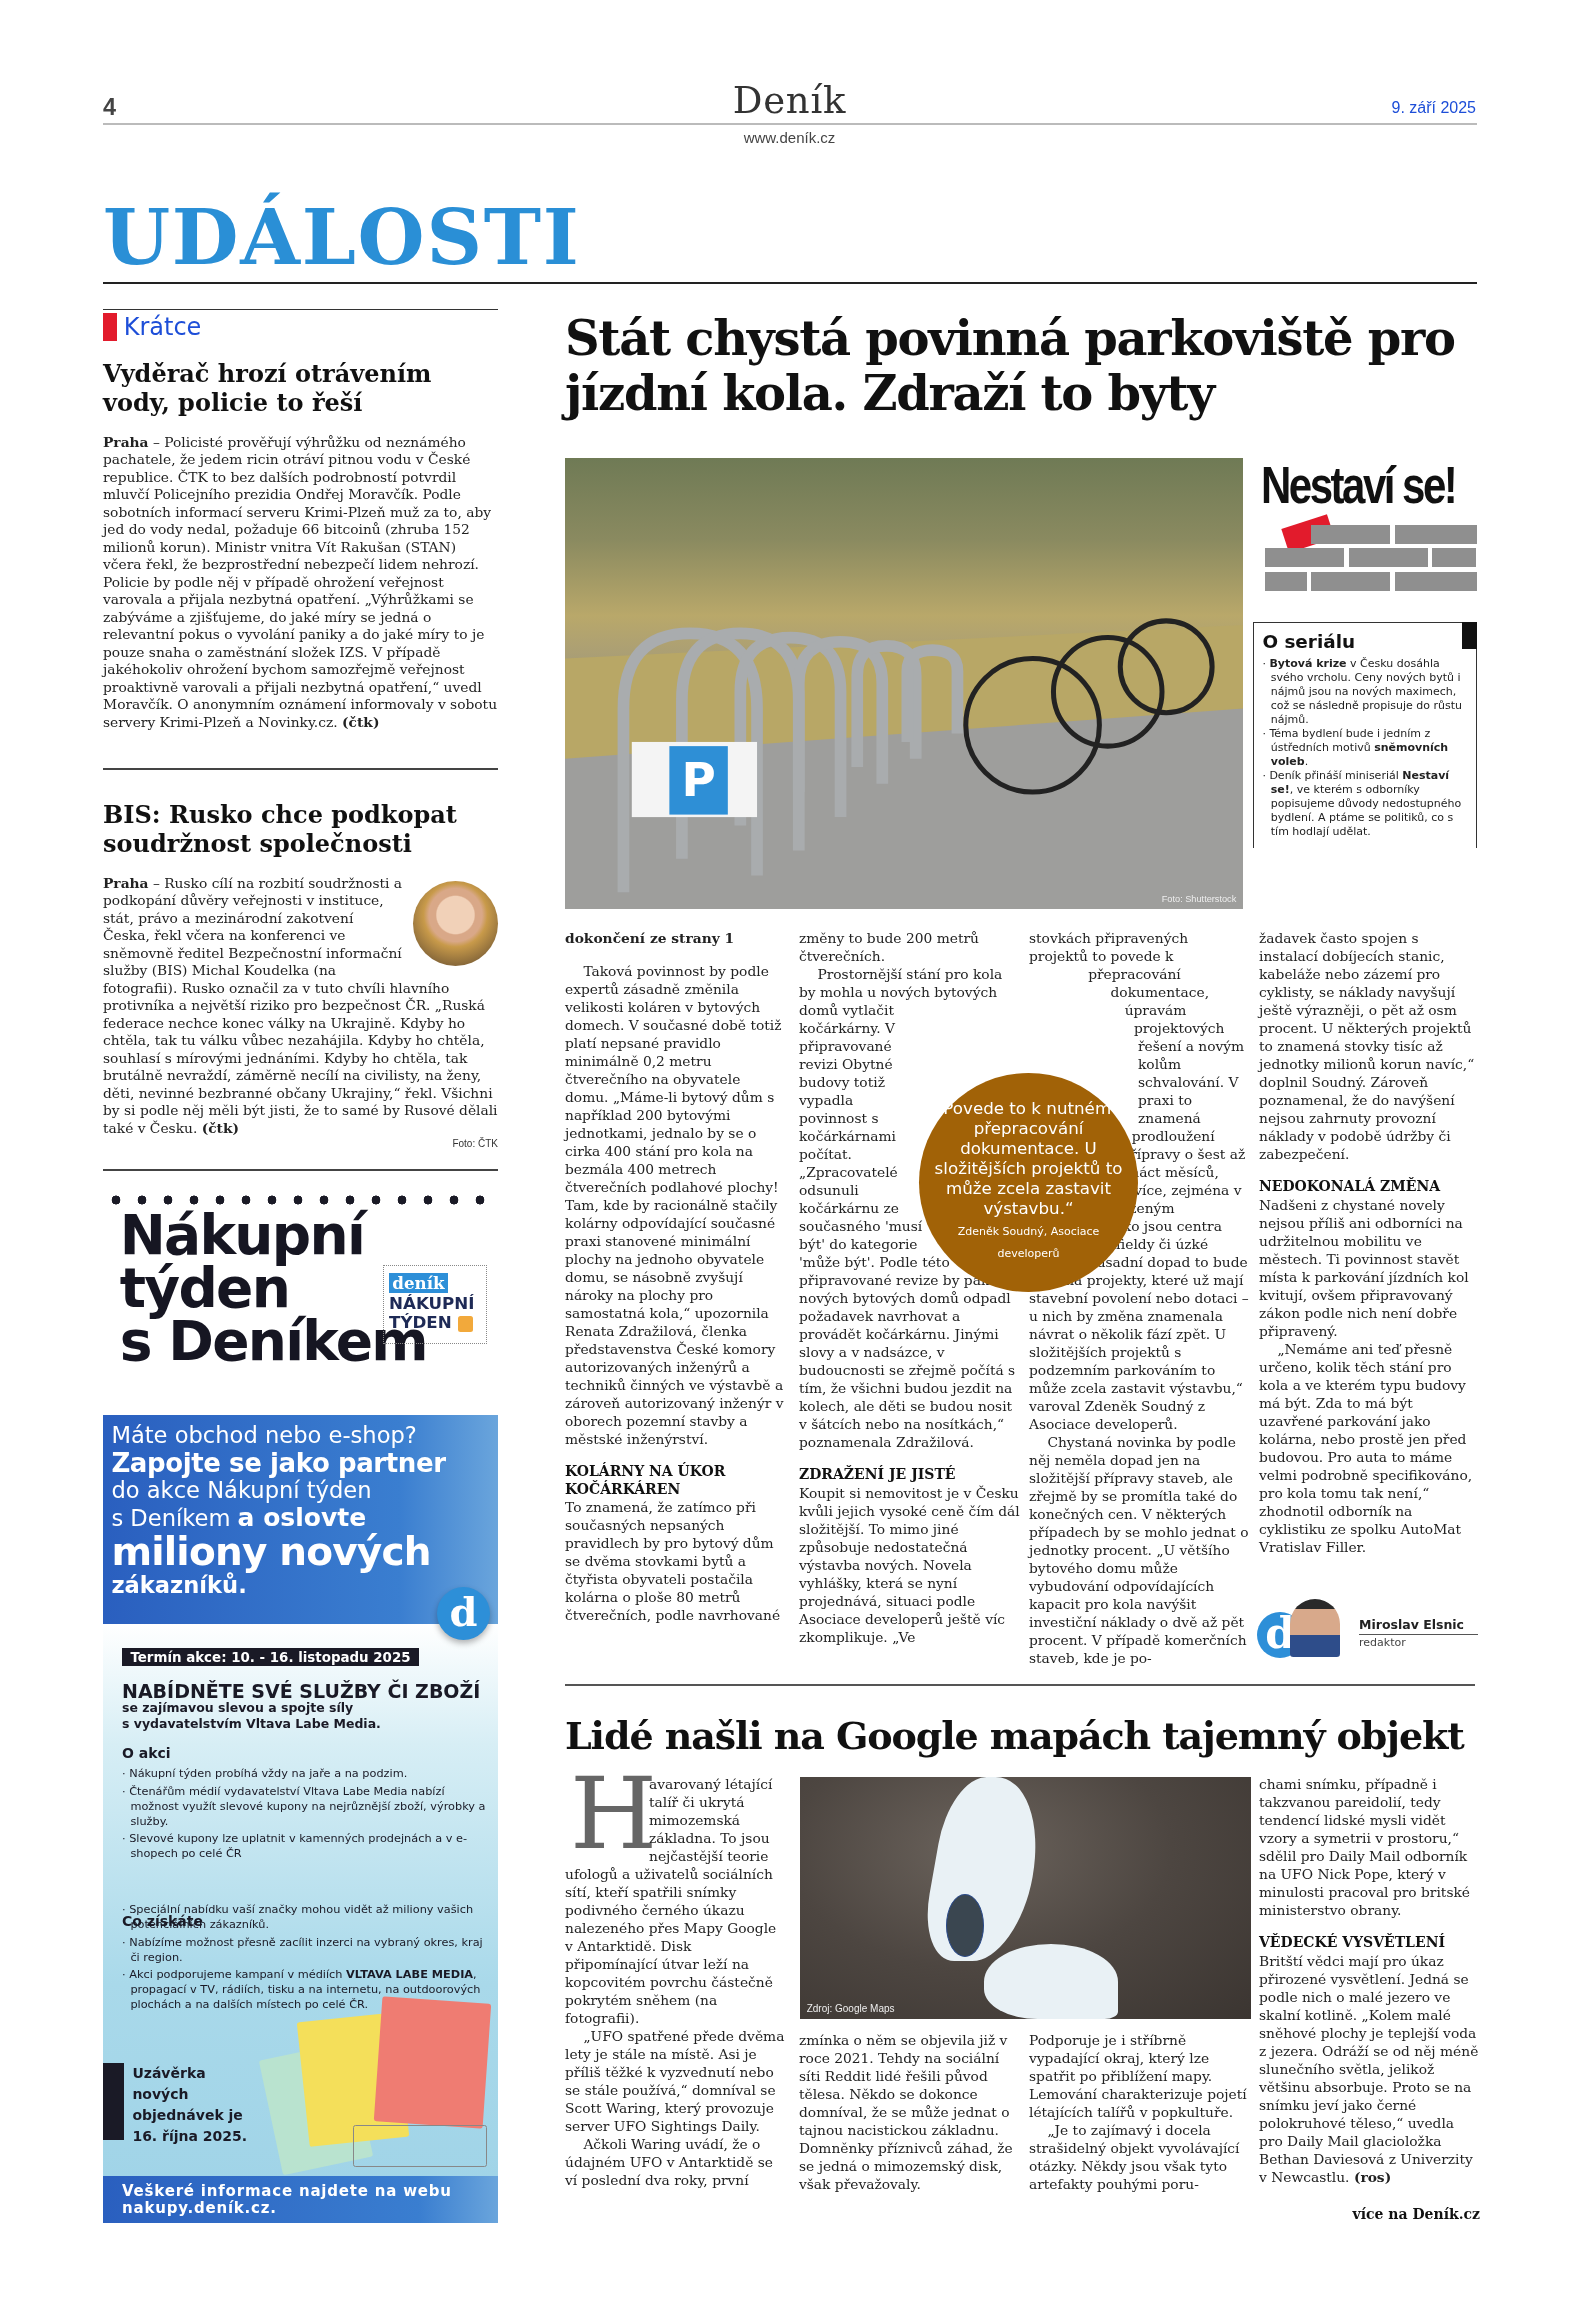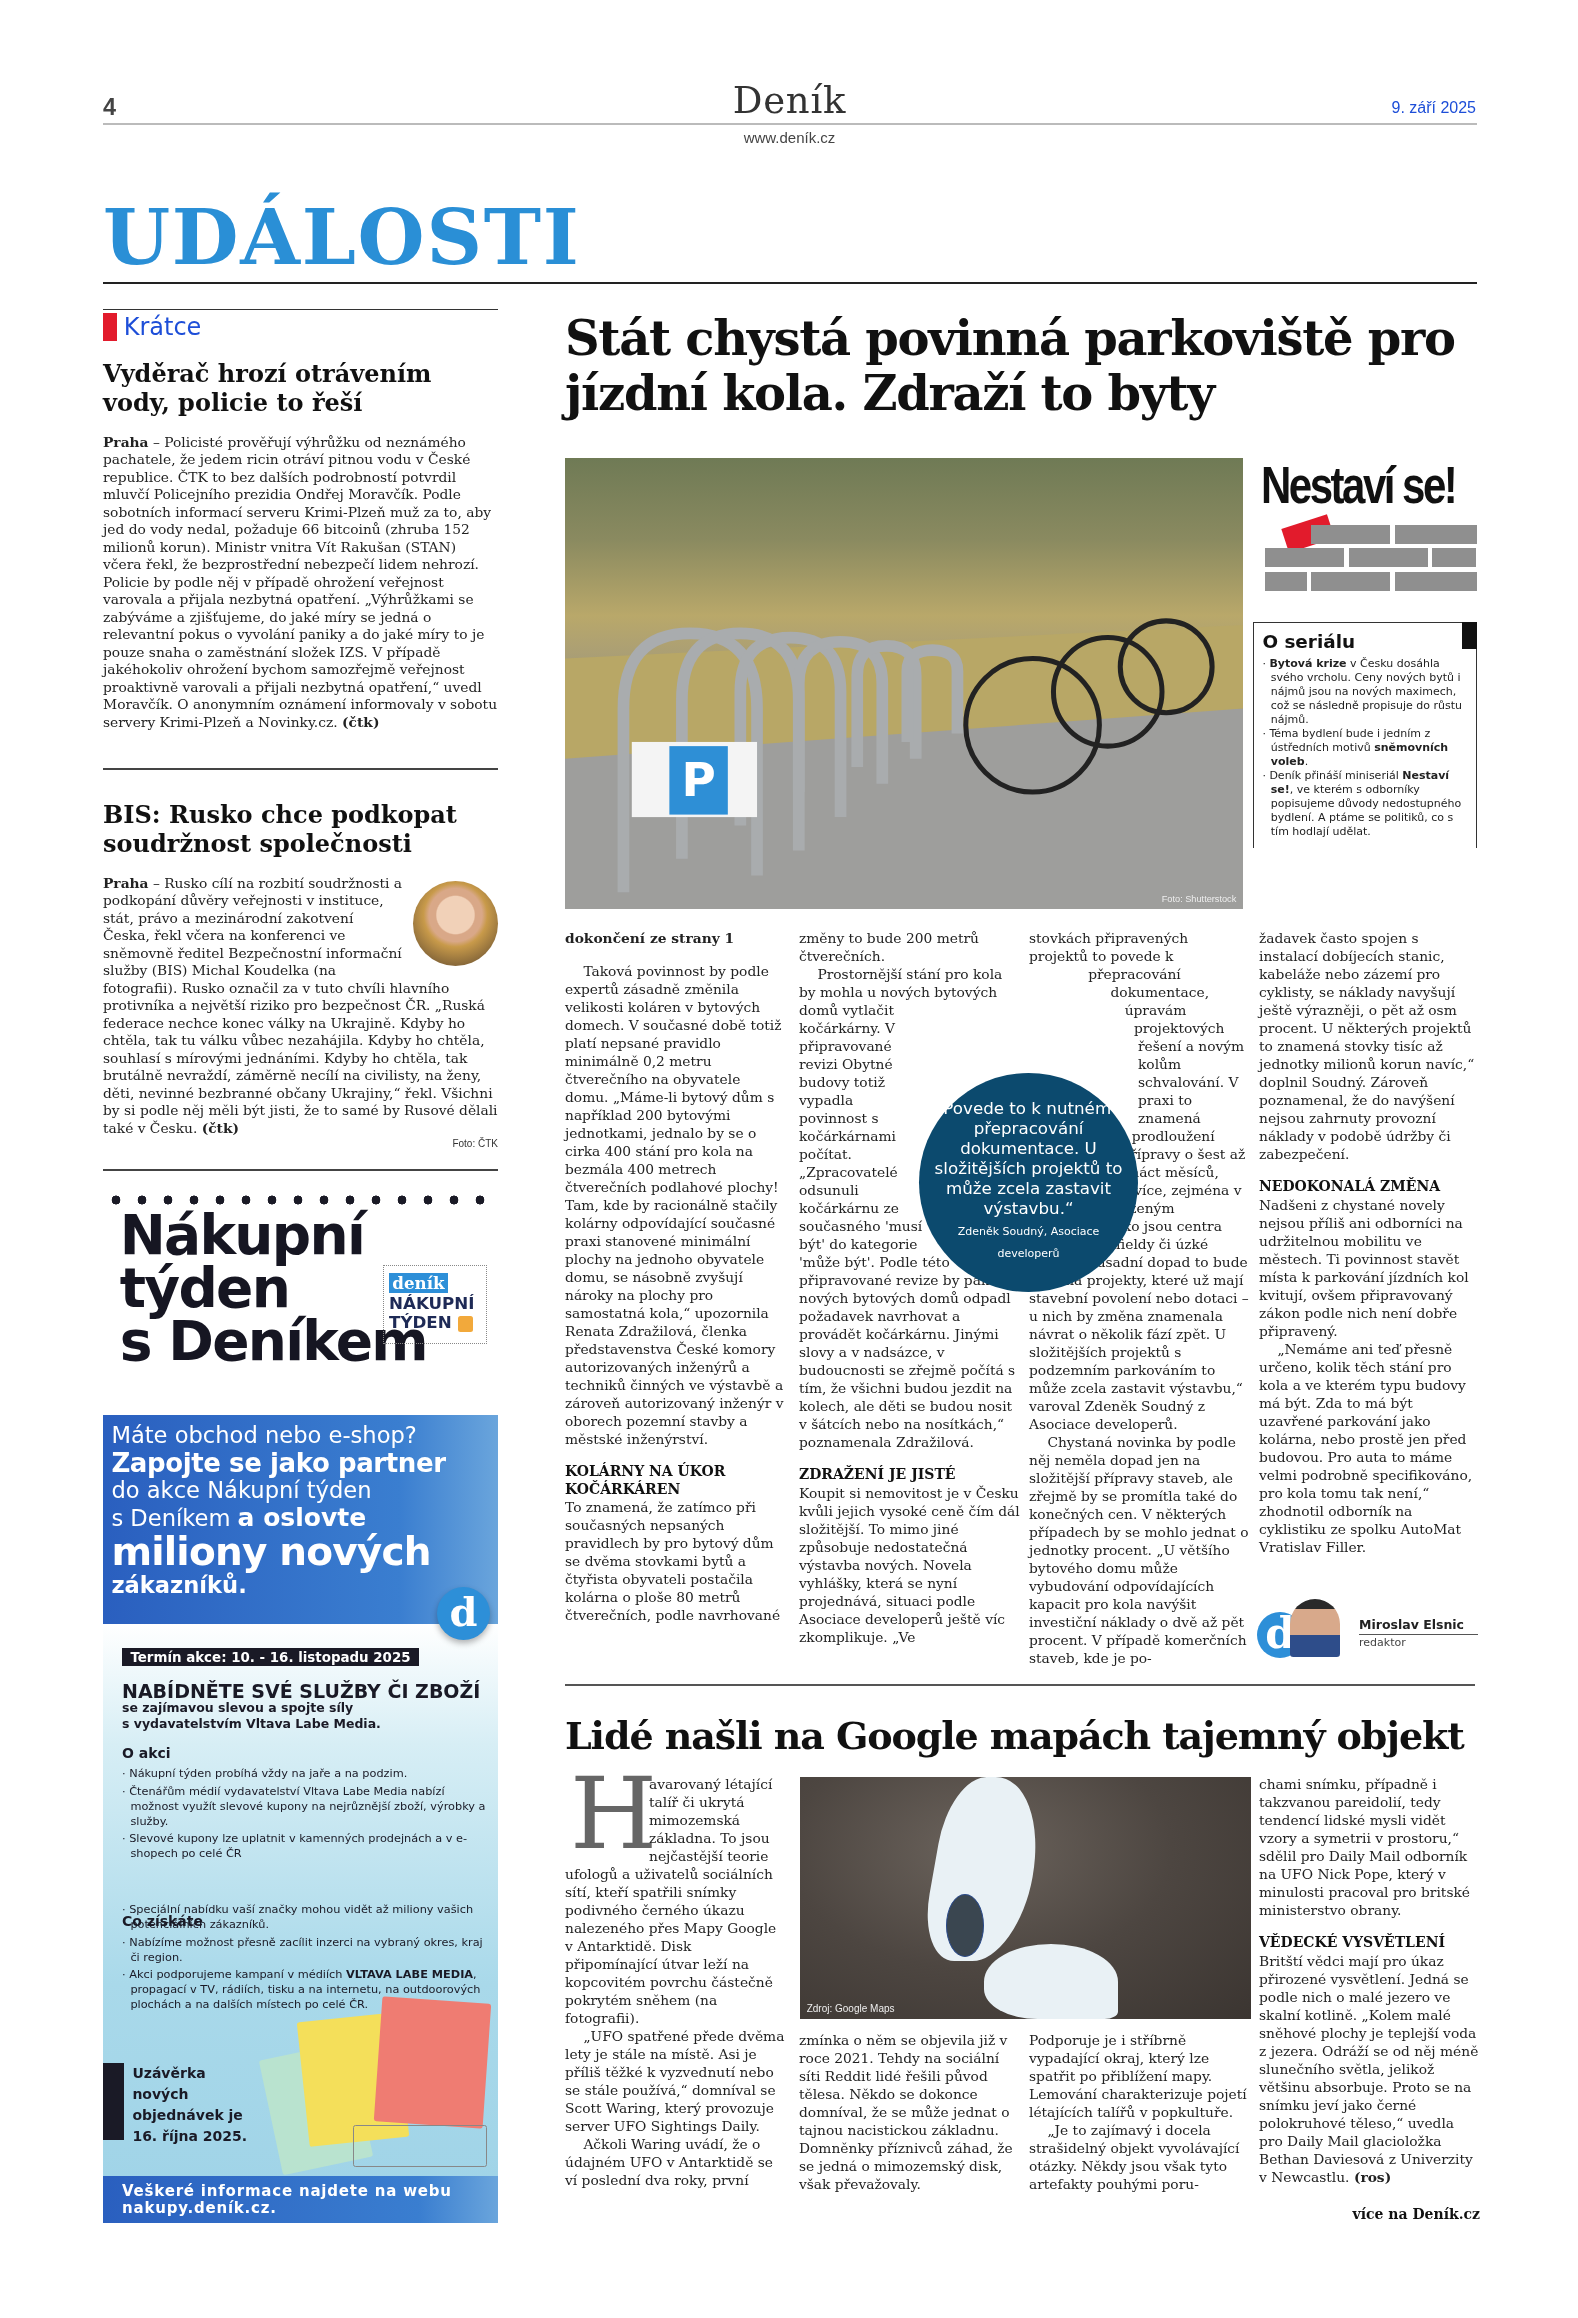--- a/index.html
+++ b/index.html
@@ -77,21 +77,21 @@
   .serial h3 { font: bold 18.4px "DejaVu Sans", sans-serif; color: #111; margin-bottom: 5px; }
   .serial ul { list-style: none; font: 11px/14px "DejaVu Sans", sans-serif; color: #222; }
   .serial li { padding-left: 8.4px; text-indent: -8.4px; }
   .serial li::before { content: "· "; }
 
   .col { font: 13.8px/18px "DejaVu Serif", serif; color: #222; width: 221px; }
   .col p { text-indent: 0; }
   .col .ind { text-indent: 18.4px; }
   .col .sub { font: bold 14px/17.5px "DejaVu Serif", serif; color: #111; margin-top: 15px; }
   .col .lead { font-weight: bold; margin-bottom: 15px; }
-  .quote { left: 919px; top: 1073px; width: 219px; height: 219px; border-radius: 50%; background: #0c4a6e; color: #fff; text-align: center; padding-top: 25px; }
+  .quote { left: 919px; top: 1073px; width: 219px; height: 219px; border-radius: 50%; background: #a16207; color: #fff; text-align: center; padding-top: 25px; }
   .quote .q { font: 16.7px/20px "DejaVu Sans", sans-serif; width: 192px; margin: 0 auto; }
   .quote .a { font: 11px/22px "DejaVu Sans", sans-serif; width: 184px; margin: 3.3px auto 0; }
 
   .author { left: 1257px; top: 1599px; width: 221px; height: 58px; }
   .author .logo { position: absolute; left: 0; top: 12.5px; width: 46px; height: 46px; border-radius: 50%; background: #2d8fd8; color: #fff; font: bold 42px/43px "DejaVu Serif", serif; text-align: center; }
   .author .face { position: absolute; left: 33px; top: 0; width: 50px; height: 58px; border-radius: 25px 25px 3.3px 3.3px; background: linear-gradient(180deg, #2a2a2a 0 18%, #d8a98b 18% 62%, #2e4d8a 62%); }
   .author .name { position: absolute; left: 102px; top: 18.4px; font: bold 12.5px "DejaVu Sans", sans-serif; color: #222; border-bottom: 0.8px solid #555; width: 119px; padding-bottom: 1.7px; }
   .author .role { position: absolute; left: 102px; top: 37px; font: 11px "DejaVu Sans", sans-serif; color: #444; }
 
   .ufo-rule { left: 565px; width: 910px; top: 1684px; height: 1.7px; background: #555; }

